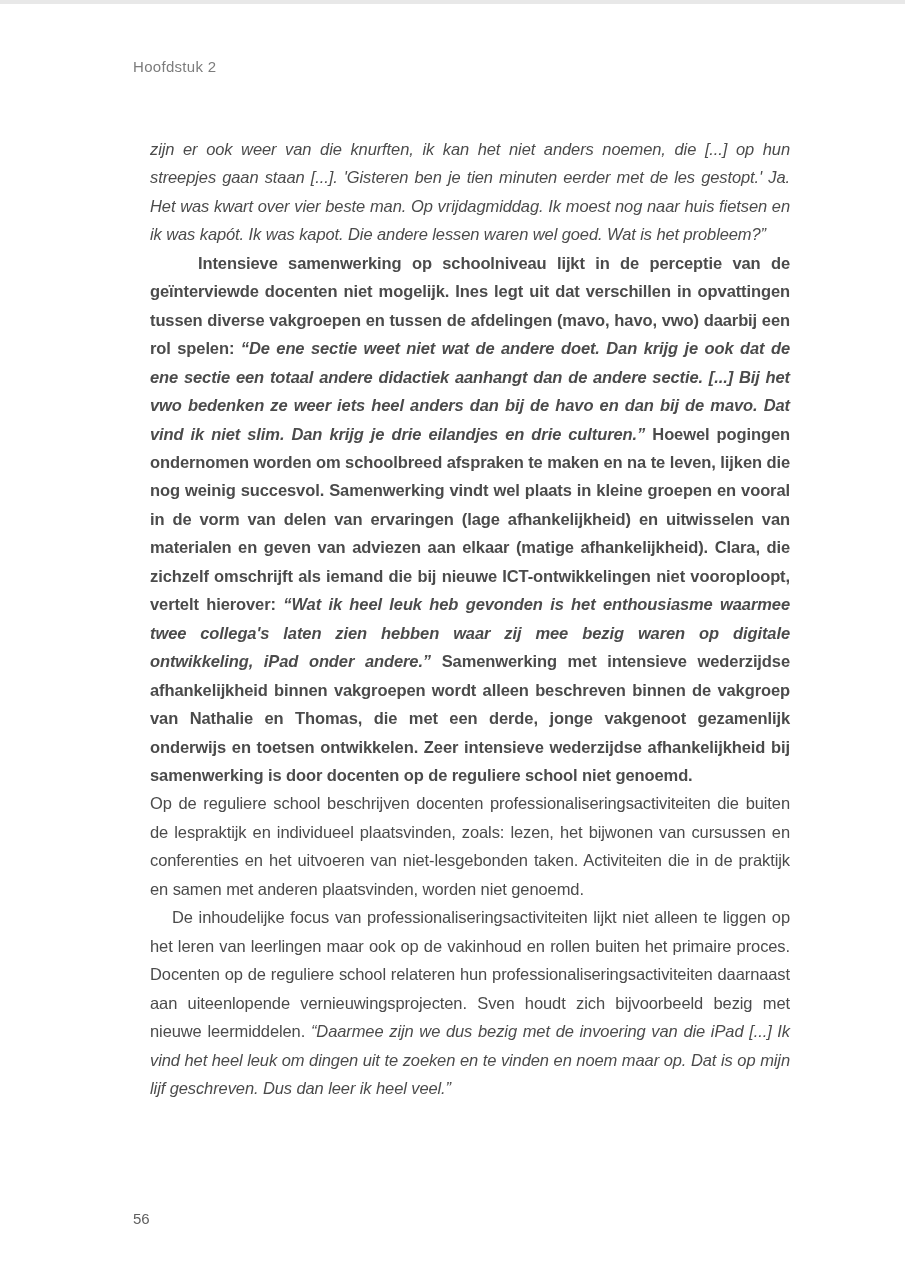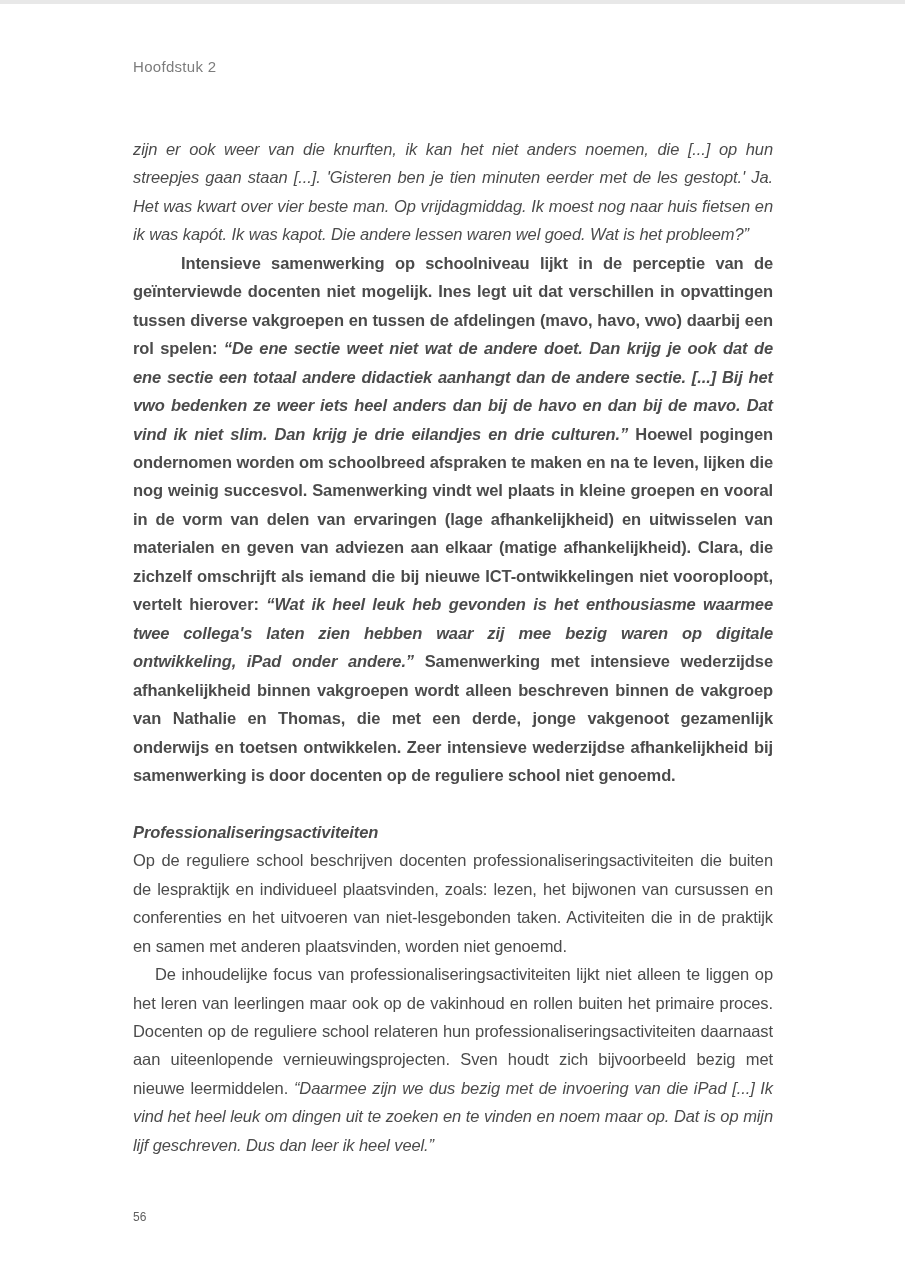--- a/index.html
+++ b/index.html
@@ -19,21 +19,21 @@
   .running-header {
     position: absolute;
     left: 133px;
     top: 54px;
     font-size: 15px;
     letter-spacing: 0.3px;
     color: #7c7c7c;
   }
   .text-block {
     position: absolute;
-    left: 133px;
+    left: 150px;
     top: 131px;
     width: 640px;
     font-size: 16.5px;
     line-height: 28.45px;
     color: #4b4b4b;
     text-align: justify;
     letter-spacing: -0.1px;
   }
   .text-block p {
     margin: 0;
@@ -54,38 +54,37 @@
     font-size: 16.5px;
     font-weight: bold;
     font-style: italic;
     color: #4b4b4b;
     text-align: left;
   }
   .page-number {
     position: absolute;
     left: 133px;
     top: 1206px;
-    font-size: 12px;
+    font-size: 15px;
     color: #5f5f5f;
   }
 </style>
 </head>
 <body>
 
 <div class="page">
 
   <div class="running-header">Hoofdstuk 2</div>
 
   <div class="text-block">
 
     <p><span class="run-italic">zijn er ook weer van die knurften, ik kan het niet anders noemen, die [...] op hun streepjes gaan staan [...]. 'Gisteren ben je tien minuten eerder met de les gestopt.' Ja. Het was kwart over vier beste man. Op vrijdagmiddag. Ik moest nog naar huis fietsen en ik was kapót. Ik was kapot. Die andere lessen waren wel goed. Wat is het probleem?”</span></p>
 
     <p class="indent-lg"><span>Intensieve samenwerking op schoolniveau lijkt in de perceptie van de geïnterviewde docenten niet mogelijk. Ines legt uit dat verschillen in opvattingen tussen diverse vakgroepen en tussen de afdelingen (mavo, havo, vwo) daarbij een rol spelen: </span><span class="run-italic">“De ene sectie weet niet wat de andere doet. Dan krijg je ook dat de ene sectie een totaal andere didactiek aanhangt dan de andere sectie. [...] Bij het vwo bedenken ze weer iets heel anders dan bij de havo en dan bij de mavo. Dat vind ik niet slim. Dan krijg je drie eilandjes en drie culturen.”</span><span> Hoewel pogingen ondernomen worden om schoolbreed afspraken te maken en na te leven, lijken die nog weinig succesvol. Samenwerking vindt wel plaats in kleine groepen en vooral in de vorm van delen van ervaringen (lage afhankelijkheid) en uitwisselen van materialen en geven van adviezen aan elkaar (matige afhankelijkheid). Clara, die zichzelf omschrijft als iemand die bij nieuwe ICT-ontwikkelingen niet vooroploopt, vertelt hierover: </span><span class="run-italic">“Wat ik heel leuk heb gevonden is het enthousiasme waarmee twee collega's laten zien hebben waar zij mee bezig waren op digitale ontwikkeling, iPad onder andere.”</span><span> Samenwerking met intensieve wederzijdse afhankelijkheid binnen vakgroepen wordt alleen beschreven binnen de vakgroep van Nathalie en Thomas, die met een derde, jonge vakgenoot gezamenlijk onderwijs en toetsen ontwikkelen. Zeer intensieve wederzijdse afhankelijkheid bij samenwerking is door docenten op de reguliere school niet genoemd.</span></p>
 
-    <h3 class="subheading">Professionaliseringsactiviteiten</h3>
 
     <p><span>Op de reguliere school beschrijven docenten professionaliseringsactiviteiten die buiten de lespraktijk en individueel plaatsvinden, zoals: lezen, het bijwonen van cursussen en conferenties en het uitvoeren van niet-lesgebonden taken. Activiteiten die in de praktijk en samen met anderen plaatsvinden, worden niet genoemd.</span></p>
 
     <p class="indent-sm"><span>De inhoudelijke focus van professionaliseringsactiviteiten lijkt niet alleen te liggen op het leren van leerlingen maar ook op de vakinhoud en rollen buiten het primaire proces. Docenten op de reguliere school relateren hun professionaliseringsactiviteiten daarnaast aan uiteenlopende vernieuwingsprojecten. Sven houdt zich bijvoorbeeld bezig met nieuwe leermiddelen. </span><span class="run-italic">“Daarmee zijn we dus bezig met de invoering van die iPad [...] Ik vind het heel leuk om dingen uit te zoeken en te vinden en noem maar op. Dat is op mijn lijf geschreven. Dus dan leer ik heel veel.”</span></p>
 
   </div>
 
   <div class="page-number">56</div>
 
 </div>

